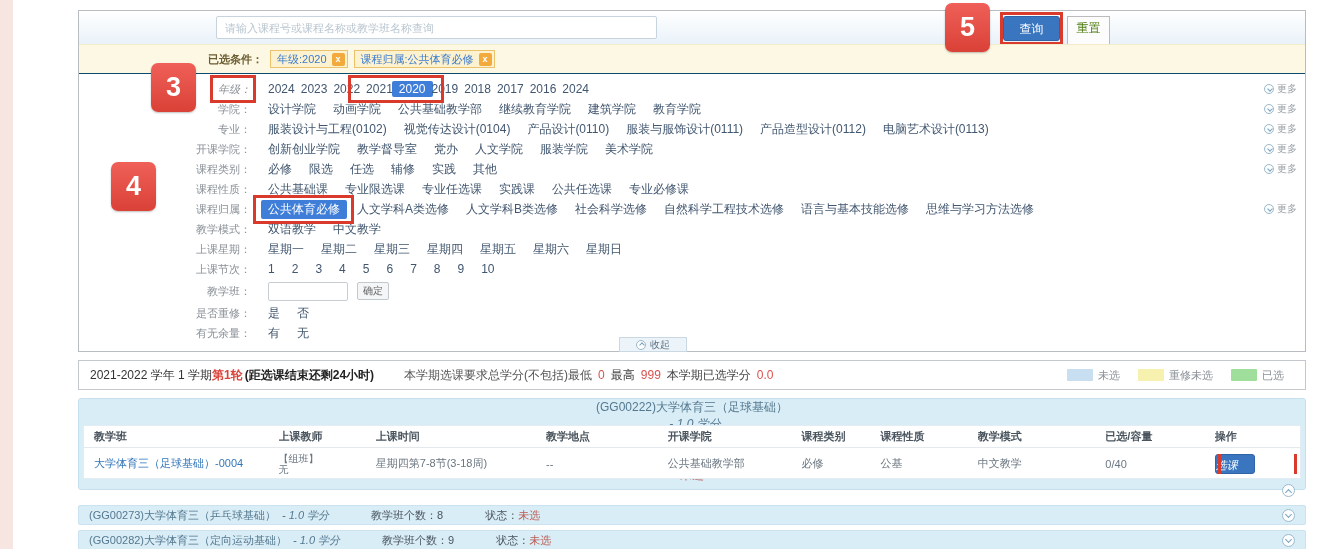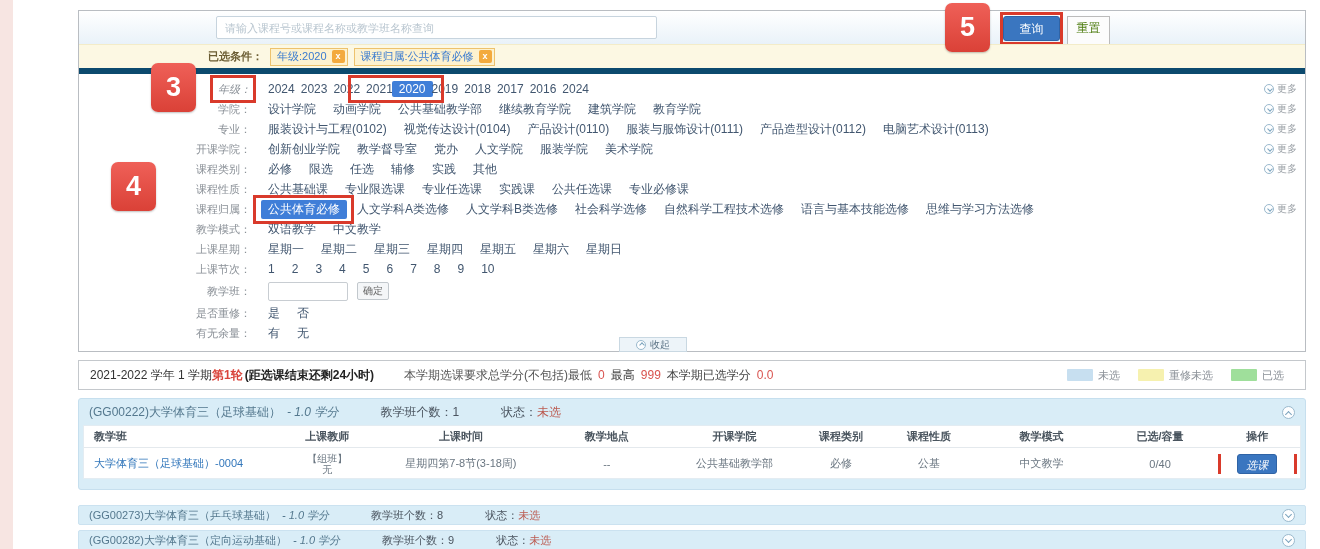--- a/index.html
+++ b/index.html
@@ -13,21 +13,21 @@
   .toolbar { position:absolute; left:0; top:0; right:0; height:33px; background:linear-gradient(#ffffff,#e9f2f9); }
   .search-input { position:absolute; left:137px; top:5px; width:441px; height:23px; border:1px solid #c7d4de; border-radius:2px; padding:0 8px; font-size:11px; color:#667; background:#fff; outline:none; }
   .search-input::placeholder { color:#b9c6d0; }
   .btn { display:inline-block; text-align:center; font-size:12px; cursor:pointer; }
   .btn-query { position:absolute; left:924px; top:5px; width:57px; height:25px; line-height:25px; background:#3a76c0; color:#fff; border:1px solid #2f63a5; border-radius:3px; }
   .btn-query::after { content:""; position:absolute; inset:-5px -4px; border:3px solid #d93a2b; }
   .btn-reset { position:absolute; left:988px; top:5px; width:43px; height:42px; line-height:23px; background:#fcfcfc; color:#4d7c0f; border:1px solid #bbb; border-radius:0; }
   .badge { position:absolute; width:45px; height:49px; background:linear-gradient(#ef6058,#da4137); border-radius:7px; color:#fff; font-size:27px; font-weight:bold; display:flex; align-items:center; justify-content:center; z-index:40; box-shadow:0 1px 2px rgba(0,0,0,.25); }
   .badge5 { left:866px; top:-8px; }
 
-  .cond-strip { position:absolute; left:0; top:33px; right:0; height:30px; background:#fcf8e3; border-top:1px solid #f3ecc9; border-bottom:6px solid #0c4a6e; display:flex; align-items:center; padding-left:129px; }
+  .cond-strip { position:absolute; left:0; top:33px; right:0; height:30px; background:#fcf8e3; border-top:1px solid #f3ecc9; border-bottom:1px solid #0c4a6e; display:flex; align-items:center; padding-left:129px; }
   .cond-label { font-size:11px; color:#6b5d33; font-weight:bold; margin-right:7px; }
   .tag { display:inline-flex; align-items:center; height:18px; border:1px solid #edc26d; background:#fdf2cf; color:#3a7bd0; font-size:11px; padding:0 2px 0 6px; margin-right:6px; cursor:pointer; }
   .tag .x { display:inline-block; width:13px; height:13px; line-height:13px; text-align:center; background:#f3aa3d; color:#fff; font-size:9px; font-weight:bold; margin-left:5px; border-radius:2px; }
 
   .filters { position:absolute; left:0; top:63px; right:0; bottom:16px; padding-top:5px; }
   .frow { position:relative; display:flex; align-items:center; height:20px; padding-right:8px; }
   .frow.tall { height:24px; }
   .flabel { flex:0 0 172px; text-align:right; color:#8a9097; font-size:11px; white-space:nowrap; }
   .flabel .t { position:relative; }
   .fopts { display:flex; align-items:center; margin-left:17px; gap:17px; color:#41566f; font-size:12px; white-space:nowrap; }
@@ -61,31 +61,31 @@
   .summary .cd { color:#222; font-weight:bold; margin-left:2px; }
   .summary .req { margin-left:30px; color:#555; }
   .summary .num { color:#d9534f; margin:0 6px; }
   .legend { margin-left:auto; display:flex; align-items:center; gap:18px; padding-right:10px; }
   .lg { display:flex; align-items:center; gap:5px; font-size:11px; color:#8a9097; }
   .lg .sw { display:inline-block; width:26px; height:12px; border-radius:1px; }
   .lg .lt { font-style:normal; font-weight:normal; }
 
   
   .cgroup { position:absolute; left:78px; top:398px; width:1228px; height:92px; background:#d9edf7; border:1px solid #c6dfee; border-radius:3px; }
-  .cg-header { height:26px; display:flex; align-items:center; padding:0 10px; font-size:12px; cursor:pointer; }
+  .cg-header { height:26px; display:flex; align-items:center; padding:0 10px; font-size:12px; cursor:pointer;flex-direction:column; }
   .code { color:#54788e; }
   .credit { color:#54788e; font-style:italic; margin-left:6px; }
   .cnt { color:#4b5560; margin-left:42px; }
   .stl { color:#4b5560; margin-left:42px; }
   .stv { color:#bb5a50; font-weight:normal; }
   .cg-header .circ, .cbar .circ { margin-left:auto; }
   .cg-table { position:absolute; left:4px; right:4px; top:26px; height:54px; background:#fff; border:1px solid #e3ecf2; }
   .thead { display:flex; height:22px; align-items:center; border-bottom:1px solid #e4e9ed; font-size:11px; color:#49545e; font-weight:bold; }
   .trow { display:flex; height:31px; align-items:center; font-size:11px; color:#6a7681; }
-  .cell { text-align:center; overflow:hidden; white-space:nowrap; }
+  .cell { text-align:left; overflow:hidden; white-space:nowrap; }
   .c1{width:16%; text-align:left; padding-left:10px;} .c2{width:8%;} .c3{width:14%;} .c4{width:10%;} .c5{width:11%;}
   .c6{width:6.5%;} .c7{width:8%;} .c8{width:10.5%;} .c9{width:9%;} .c10{width:7%; position:relative;}
   .class-link { color:#3377bb; cursor:pointer; }
   .teacher { line-height:11px; font-size:10px; }
   .btn-select { display:inline-block; width:40px; height:20px; line-height:20px; background:#3a76c0; color:#fff; border:1px solid #2f63a5; border-radius:3px; font-size:11px; cursor:pointer;font-style:italic; }
   .rbox-action { position:absolute; left:3px; right:3px; top:-25px; bottom:-3px; border:3px solid #d93a2b; z-index:30; pointer-events:none; }
 
   
   .cbar { position:absolute; left:78px; width:1228px; height:20px; background:#d9edf7; border:1px solid #cbe2f0; border-radius:2px; display:flex; align-items:center; padding:0 10px; font-size:11px; cursor:pointer; }
   .bar2 { top:505px; } .bar3 { top:530px; }

